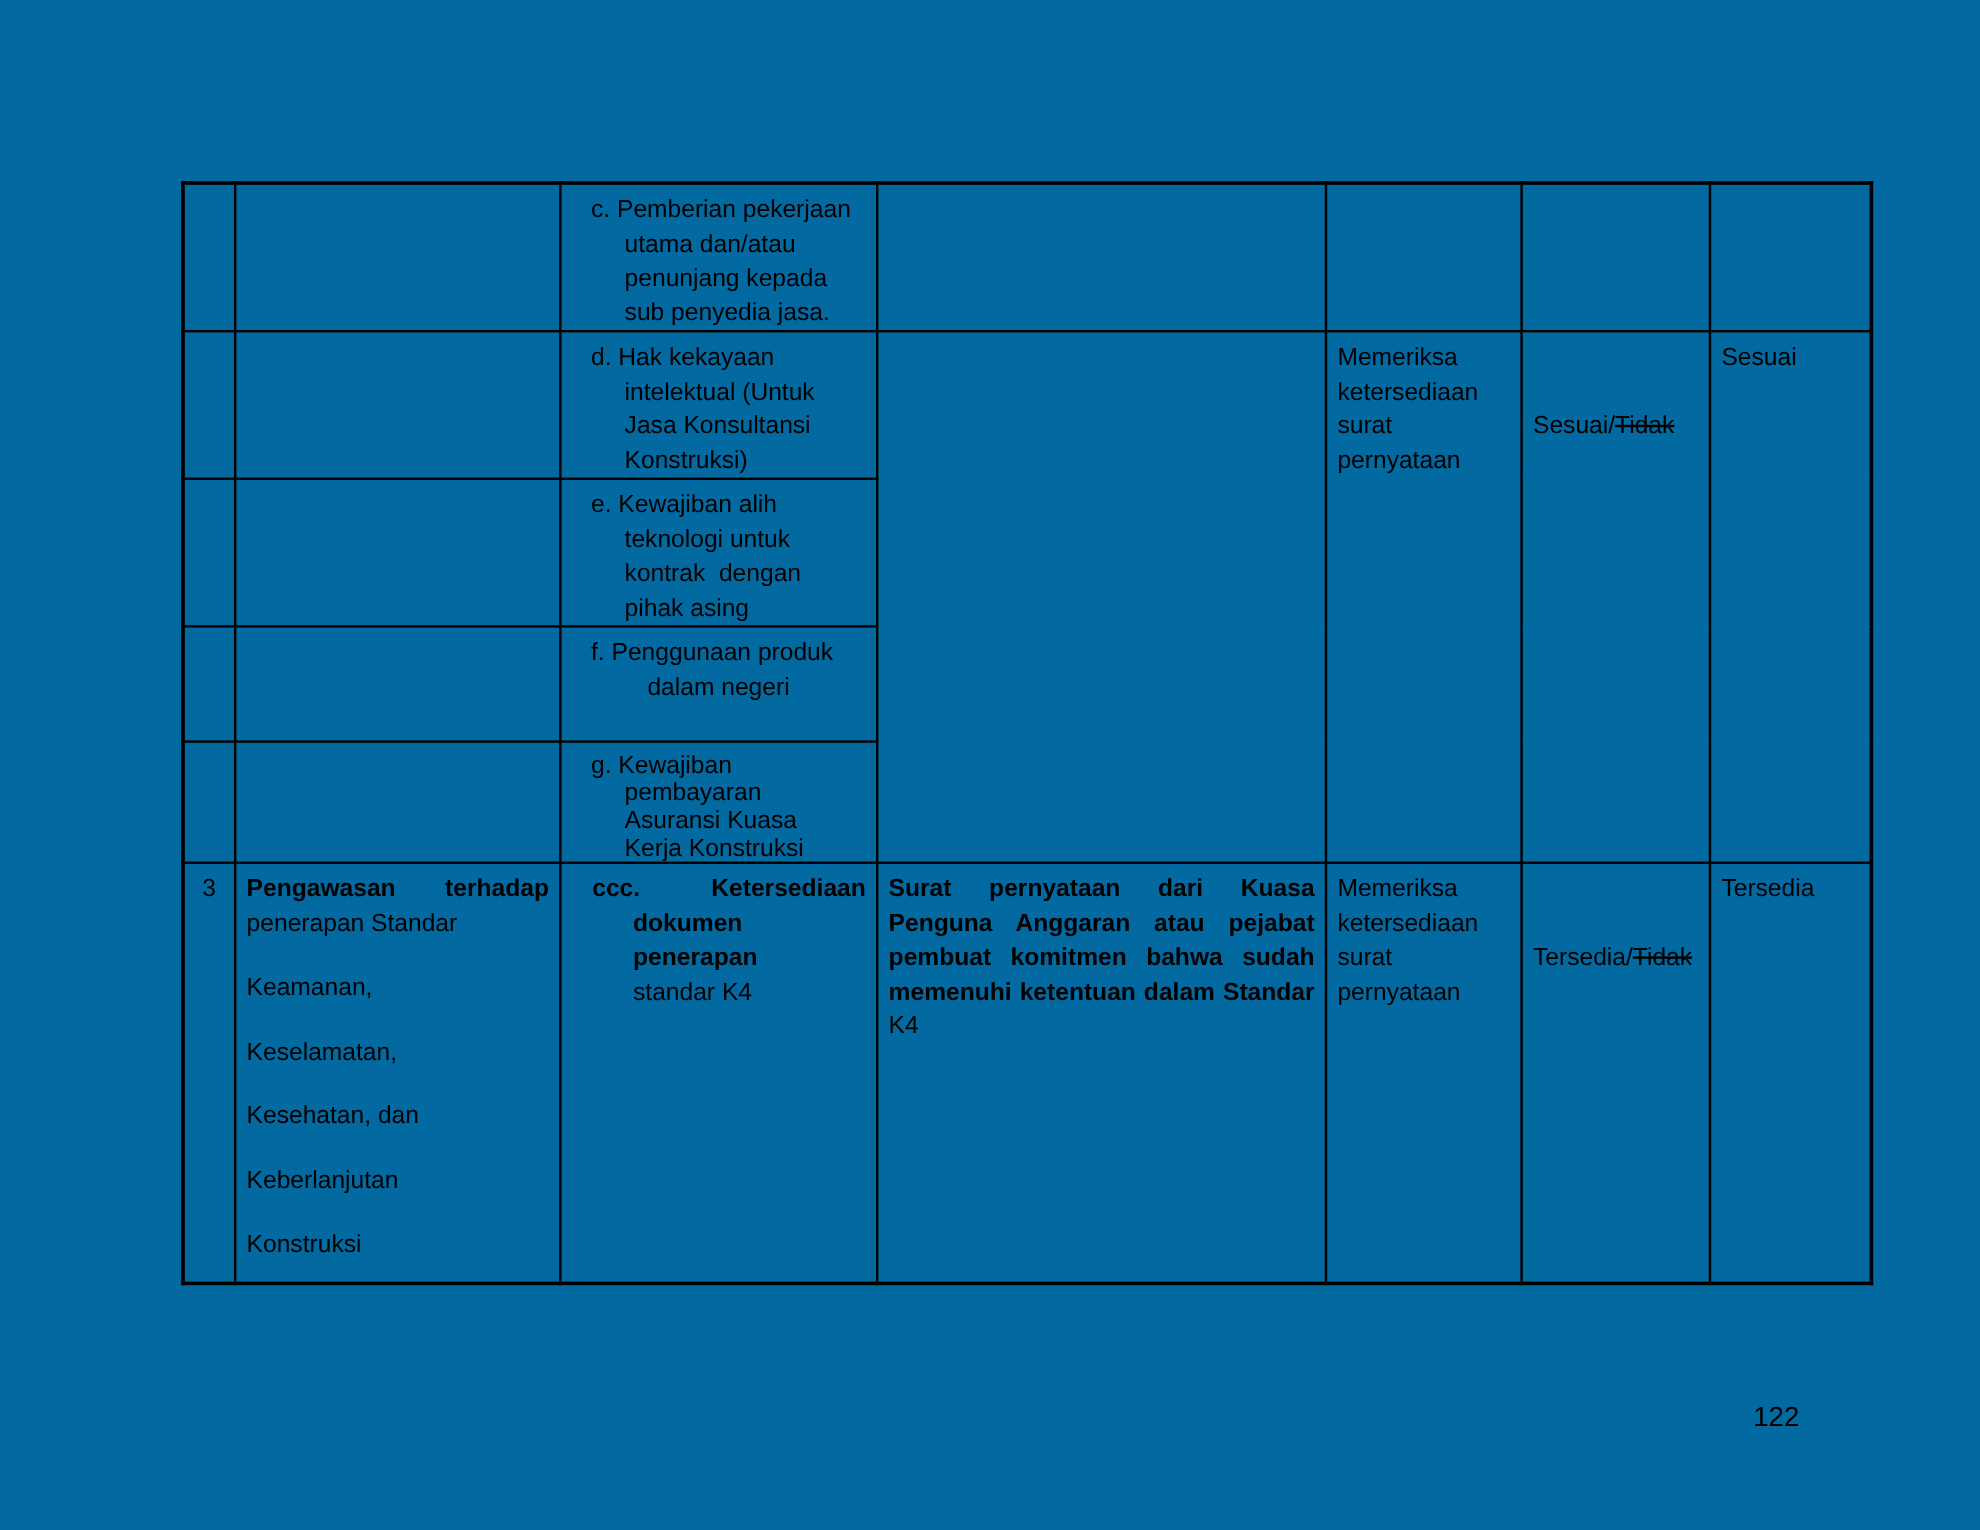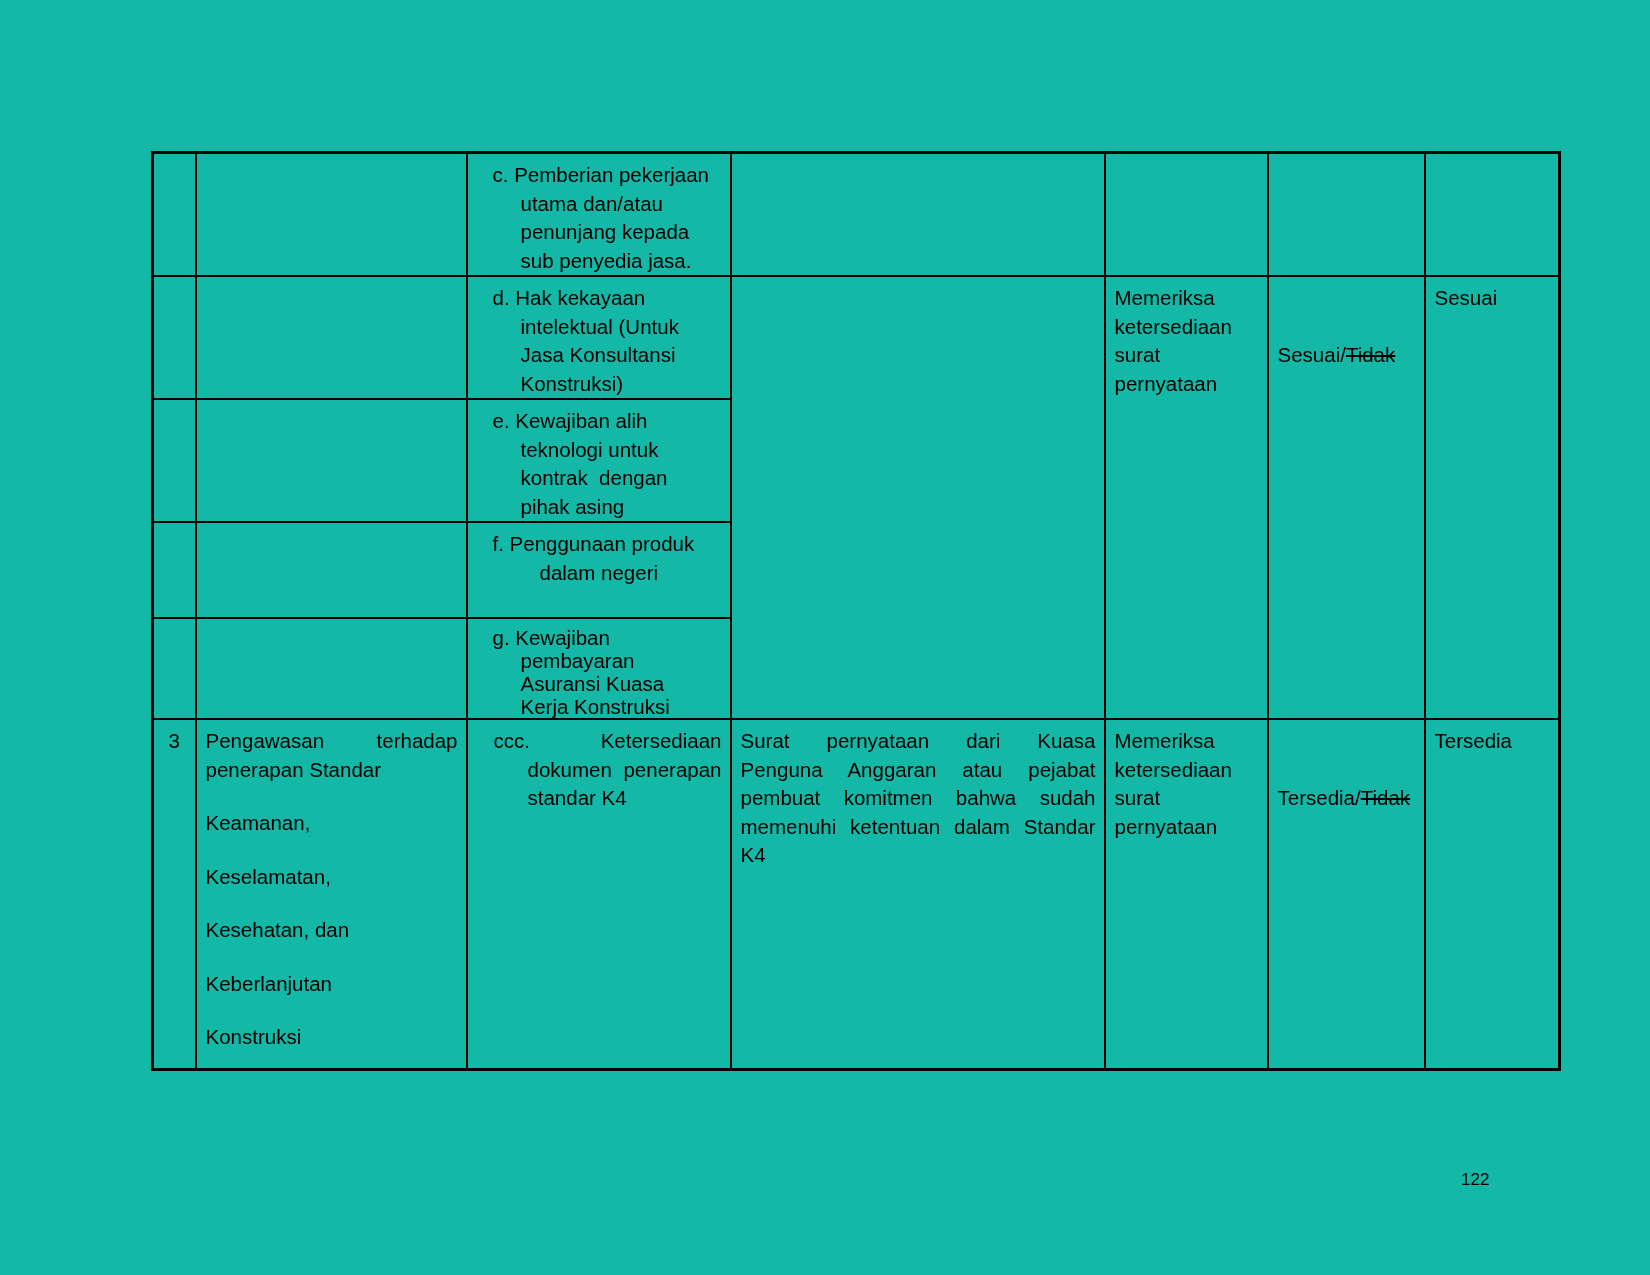--- a/index.html
+++ b/index.html
@@ -2,56 +2,56 @@
 <html><head>
 <meta charset="utf-8">
 <style>
   html, body { margin: 0; padding: 0; }
   body {
     width: 1650px; height: 1275px;
     background: #ffffff;
     font-family: "Liberation Sans", "DejaVu Sans", sans-serif;
     color: #000000;
   }
-  .page { position: relative; width: 1650px; height: 1275px; background: #14b8a6; overflow: hidden; }
+  .page { position: relative; width: 1650px; height: 1275px; background: #0369a1; overflow: hidden; }
 
   table.doc-table {
     position: absolute; left: 151px; top: 151px;
     width: 1407px;
     border-collapse: collapse; table-layout: fixed;
     border: 3px solid #000;
   }
   td {
     border: 2px solid #000;
     vertical-align: top;
     padding: 7px 8px 0 9px;
     font-size: 20.5px;
     line-height: 28.5px;
     overflow: hidden;
   }
   .line { white-space: pre-wrap; }
-  .j { text-align: justify; text-align-last: justify; }
+  .j { text-align: justify; text-align-last: justify; font-weight: bold; }
   .sp { line-height: 25px; }
   .center { }
   .num { text-align: center; padding-left: 2px; padding-right: 2px; }
   .strike { text-decoration: line-through; }
 
   
   .item { padding-left: 25px; padding-right: 6px; }
   .item .line { margin-left: 28px; }
   .item .line.first { margin-left: 0; }
   .item .line.ind2 { margin-left: 47px; }
   .tight { line-height: 23px; }
 
   
   .item2 { padding-left: 26px; padding-right: 8px; }
   .item2 .line { margin-left: 34px; }
   .item2 .line.first { margin-left: 0; }
 
-  .pageno { position: absolute; left: 1461px; top: 1166px; font-size: 17px; line-height: 28px; }
+  .pageno { position: absolute; left: 1461px; top: 1166px; font-size: 23px; line-height: 28px; }
 </style>
 </head>
 <body>
 
 <div class="page">
 
   <table class="doc-table">
     <colgroup>
       <col style="width:43px">
         <col style="width:271px">

